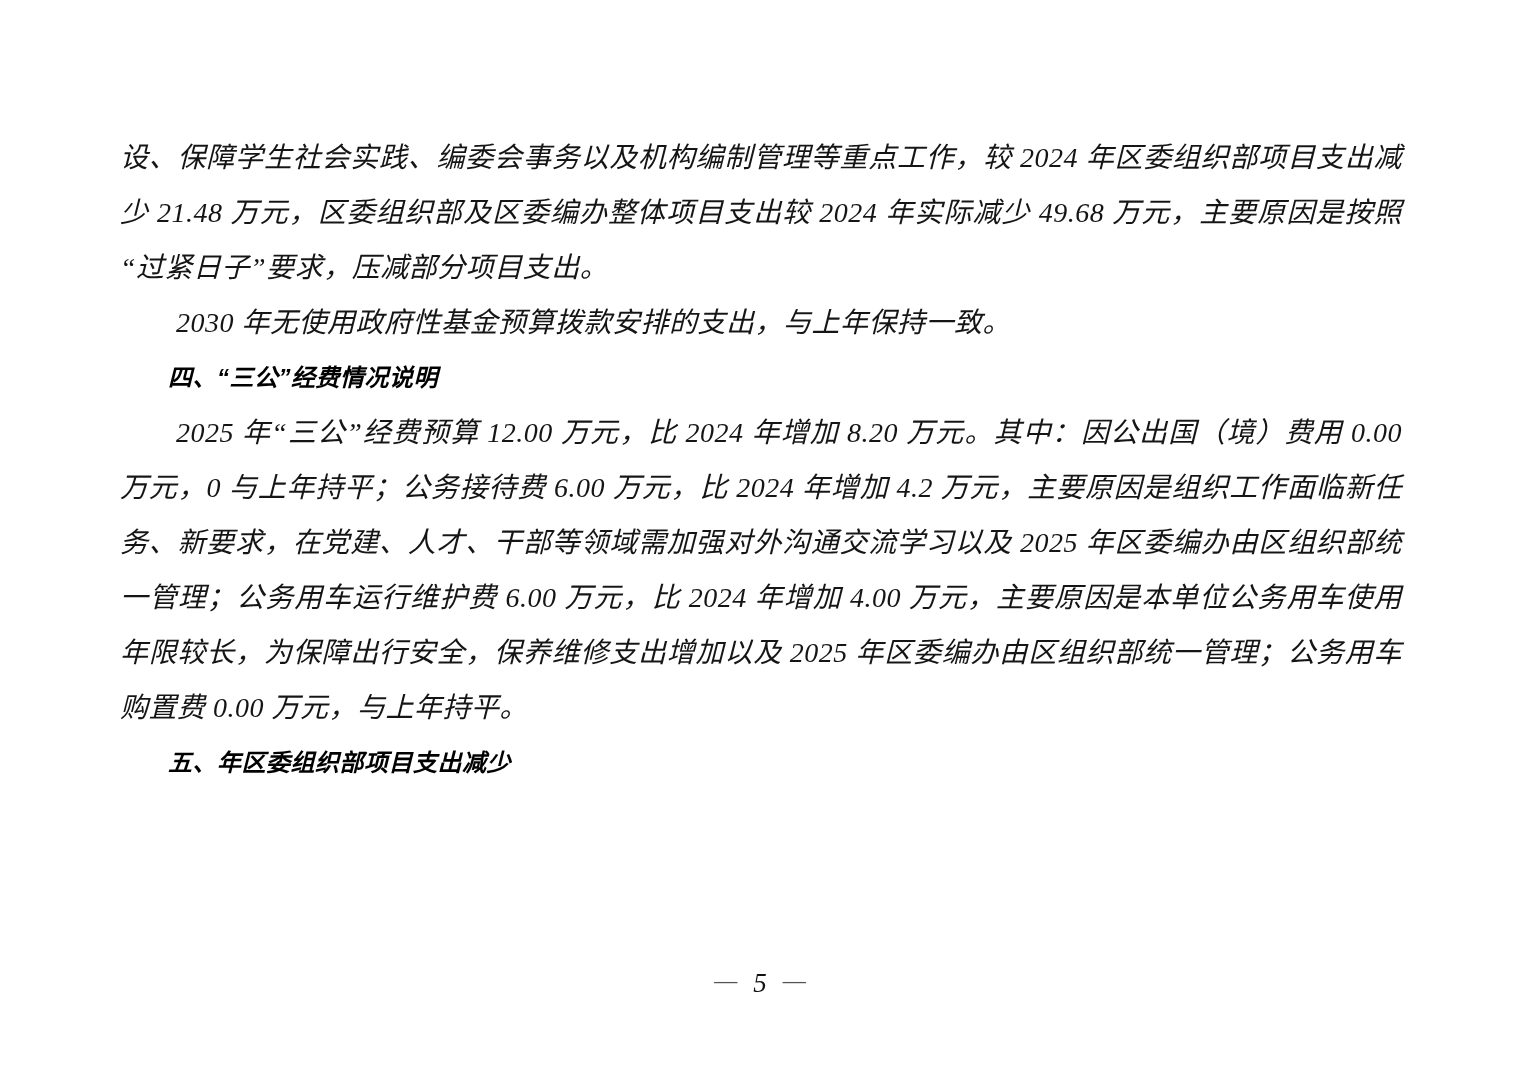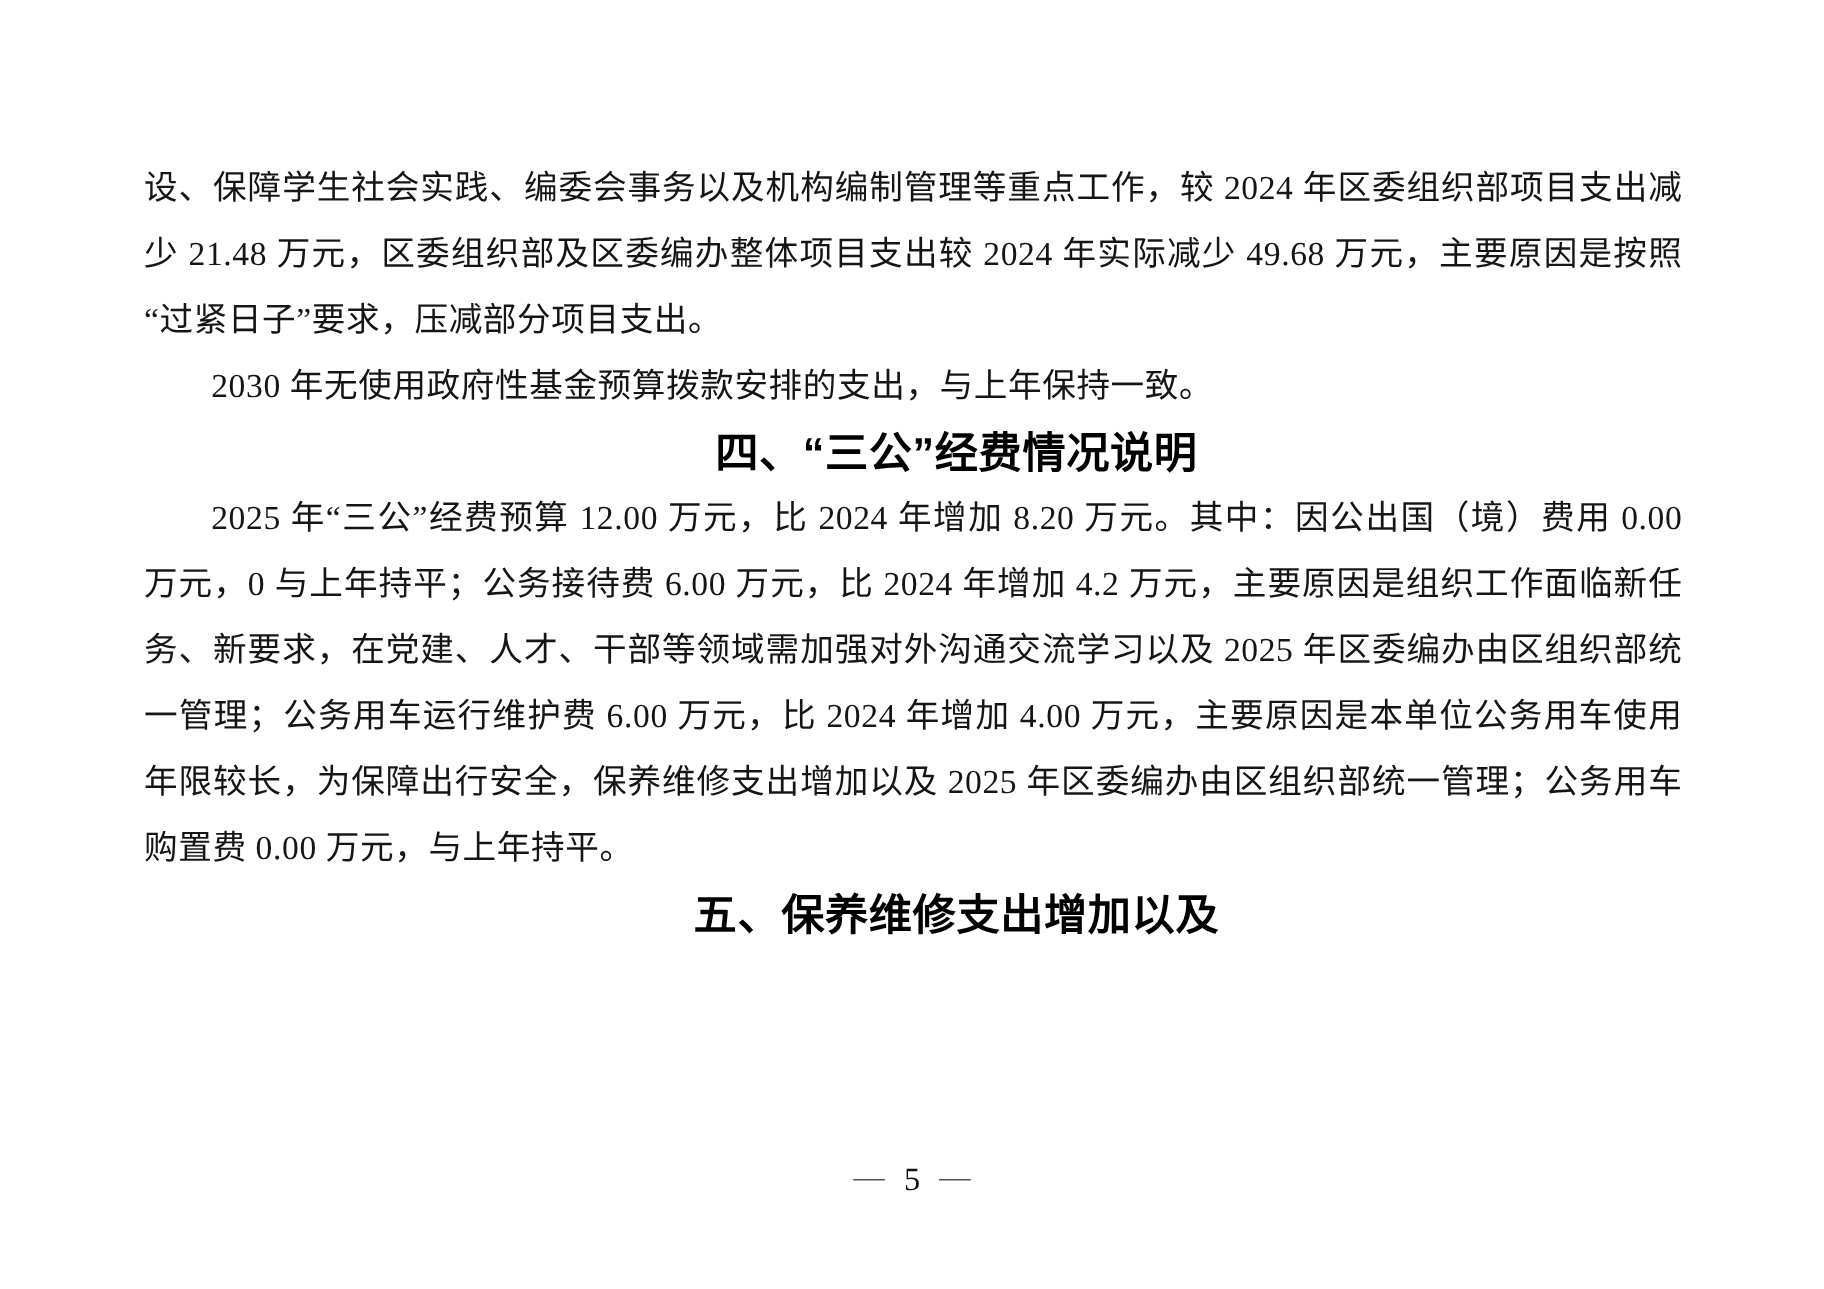--- a/index.html
+++ b/index.html
@@ -8,20 +8,21 @@
     height: 1074px;
     background: #ffffff;
     font-family: "Liberation Serif", "DejaVu Serif", serif;
   }
   .page {
     position: relative;
     width: 1520px;
     height: 1074px;
     background: #ffffff;
     overflow: hidden;
+    font-style: italic;
   }
   .content {
     position: absolute;
     top: 130px;
     left: 120px;
     width: 1282px;
     color: #000000;
   }
   .para {
     font-size: 28px;
@@ -31,26 +32,25 @@
     color: #151515;
     letter-spacing: 0.5px;
     word-break: break-all;
   }
   .para.indent {
     text-indent: 2em;
   }
   .heading {
     font-family: "Liberation Sans", "DejaVu Sans", sans-serif;
     font-weight: bold;
-    font-size: 36px;
+    font-size: 24px;
     line-height: 55px;
     color: #000000;
     text-indent: 2em;
     letter-spacing: 0.5px;
-    text-align: center;
   }
   .footer {
     position: absolute;
     top: 963px;
     left: 0;
     width: 1520px;
     display: flex;
     justify-content: center;
     align-items: center;
     gap: 16px;
@@ -71,21 +71,21 @@
 </style>
 </head>
 <body>
 
 <div class="page">
   <div class="content">
     <p class="para">设、保障学生社会实践、编委会事务以及机构编制管理等重点工作，较 2024 年区委组织部项目支出减少 21.48 万元，区委组织部及区委编办整体项目支出较 2024 年实际减少 49.68 万元，主要原因是按照“过紧日子”要求，压减部分项目支出。</p>
     <p class="para indent">2030 年无使用政府性基金预算拨款安排的支出，与上年保持一致。</p>
     <p class="heading">四、“三公”经费情况说明</p>
     <p class="para indent">2025 年“三公”经费预算 12.00 万元，比 2024 年增加 8.20 万元。其中：因公出国（境）费用 0.00 万元，0 与上年持平；公务接待费 6.00 万元，比 2024 年增加 4.2 万元，主要原因是组织工作面临新任务、新要求，在党建、人才、干部等领域需加强对外沟通交流学习以及 2025 年区委编办由区组织部统一管理；公务用车运行维护费 6.00 万元，比 2024 年增加 4.00 万元，主要原因是本单位公务用车使用年限较长，为保障出行安全，保养维修支出增加以及 2025 年区委编办由区组织部统一管理；公务用车购置费 0.00 万元，与上年持平。</p>
-    <p class="heading">五、保养维修支出增加以及</p>
+    <p class="heading">五、年区委组织部项目支出减少</p>
   </div>
 
   <div class="footer">
     <span class="dash">—</span>
     <span class="page-num">5</span>
     <span class="dash">—</span>
   </div>
 </div>
 
 </body></html>

